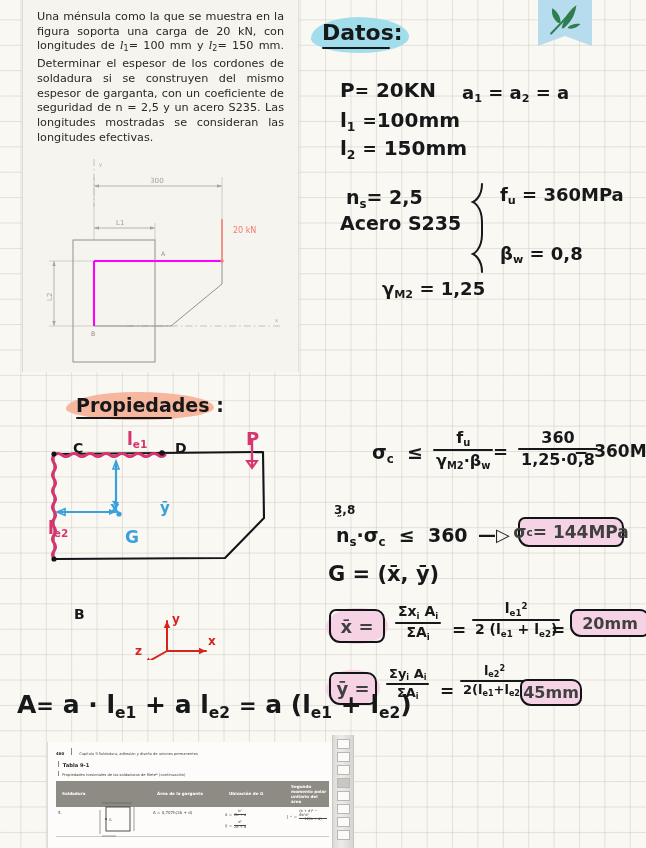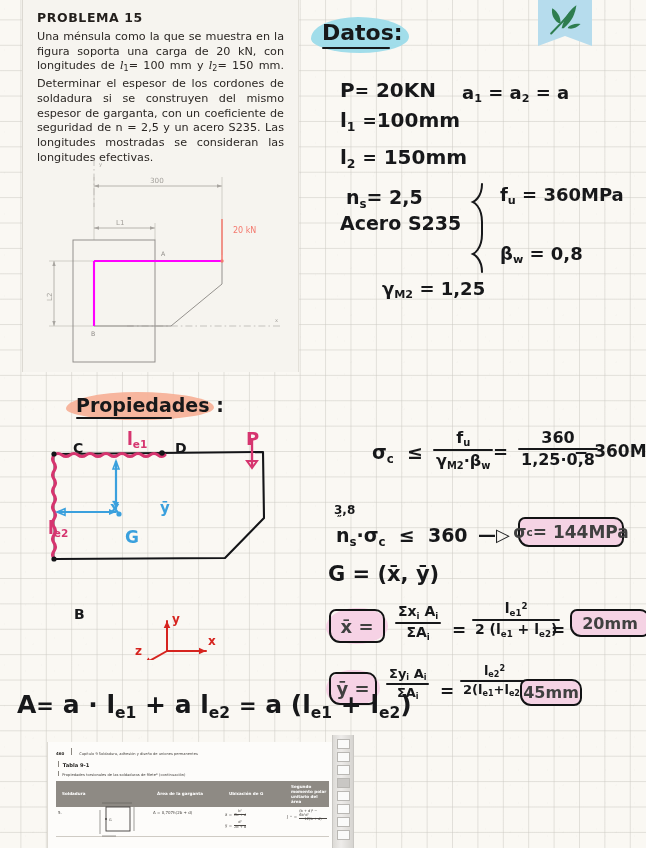--- a/index.html
+++ b/index.html
@@ -206,21 +206,20 @@
   #thumbstrip .t.sel { background: #c9c7c4; }
 </style>
 </head>
 <body>
 
 <div id="page">
   <div id="grain"></div>
 </div>
 
 <div id="statement">
-  <div class="title">PROBLEMA 15</div>
   <div class="body">
     Una ménsula como la que se muestra en la figu­ra soporta una carga de 20 kN, con longitudes
     de <i>l</i><span class="sub">1</span>= 100 mm y <i>l</i><span class="sub">2</span>= 150 mm. Determinar el
     espesor de los cordones de soldadura si se cons­truyen del mismo espesor de garganta, con un
     coeficiente de seguridad de n = 2,5 y un acero S235. Las longitudes mostradas se consideran
     las longitudes efectivas.
   </div>
 
   <div id="figure">
     <svg width="277" height="215" viewBox="0 0 277 215">
@@ -282,21 +281,21 @@
 
 <div class="hl" style="left:311px; top:17px; width:98px; height:36px; background:#9ddcea; opacity:0.95;"></div>
 <div class="hw" style="left:322px; top:20px; font-size:22px;">Datos:</div>
 <div class="ul" style="left:322px; top:47px; width:68px; height:2.2px;"></div>
 
 <div class="hw" style="left:340px; top:78px; font-size:20px;">P<span style="font-size:17px">=</span> 20KN</div>
 
 <div class="hw" style="left:340px; top:108px; font-size:20px;">
   <span class="ital">l</span><span class="sub">1</span> <span style="font-size:17px">=</span>100mm</div>
 
-<div class="hw" style="left:340px; top:145px; font-size:20px;">
+<div class="hw" style="left:340px; top:136px; font-size:20px;">
   <span class="ital">l</span><span class="sub">2</span> <span style="font-size:17px">=</span> 150mm</div>
 
 <div class="hw" style="left:462px; top:82px; font-size:18px;">
   a<span class="sub">1</span> = a<span class="sub">2</span> = a</div>
 
 <div class="hw" style="left:346px; top:186px; font-size:19px;">
   n<span class="sub">s</span>= 2,5</div>
 
 <div class="hw" style="left:340px; top:212px; font-size:19px;">Acero  S235</div>
 

